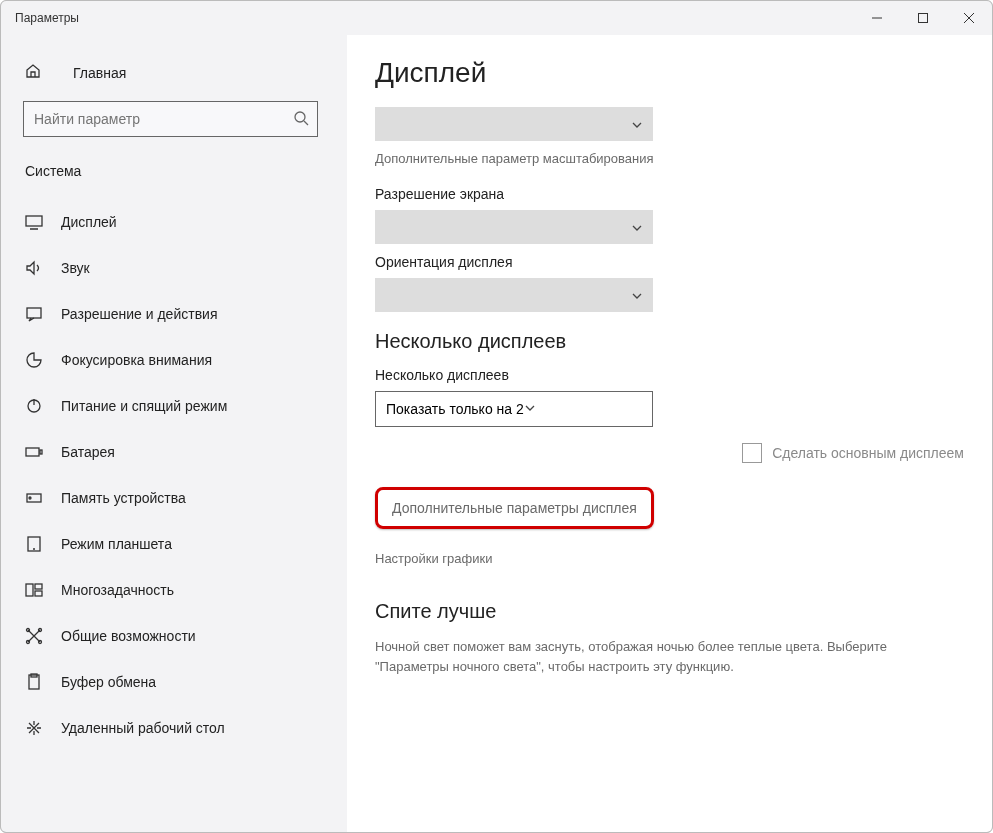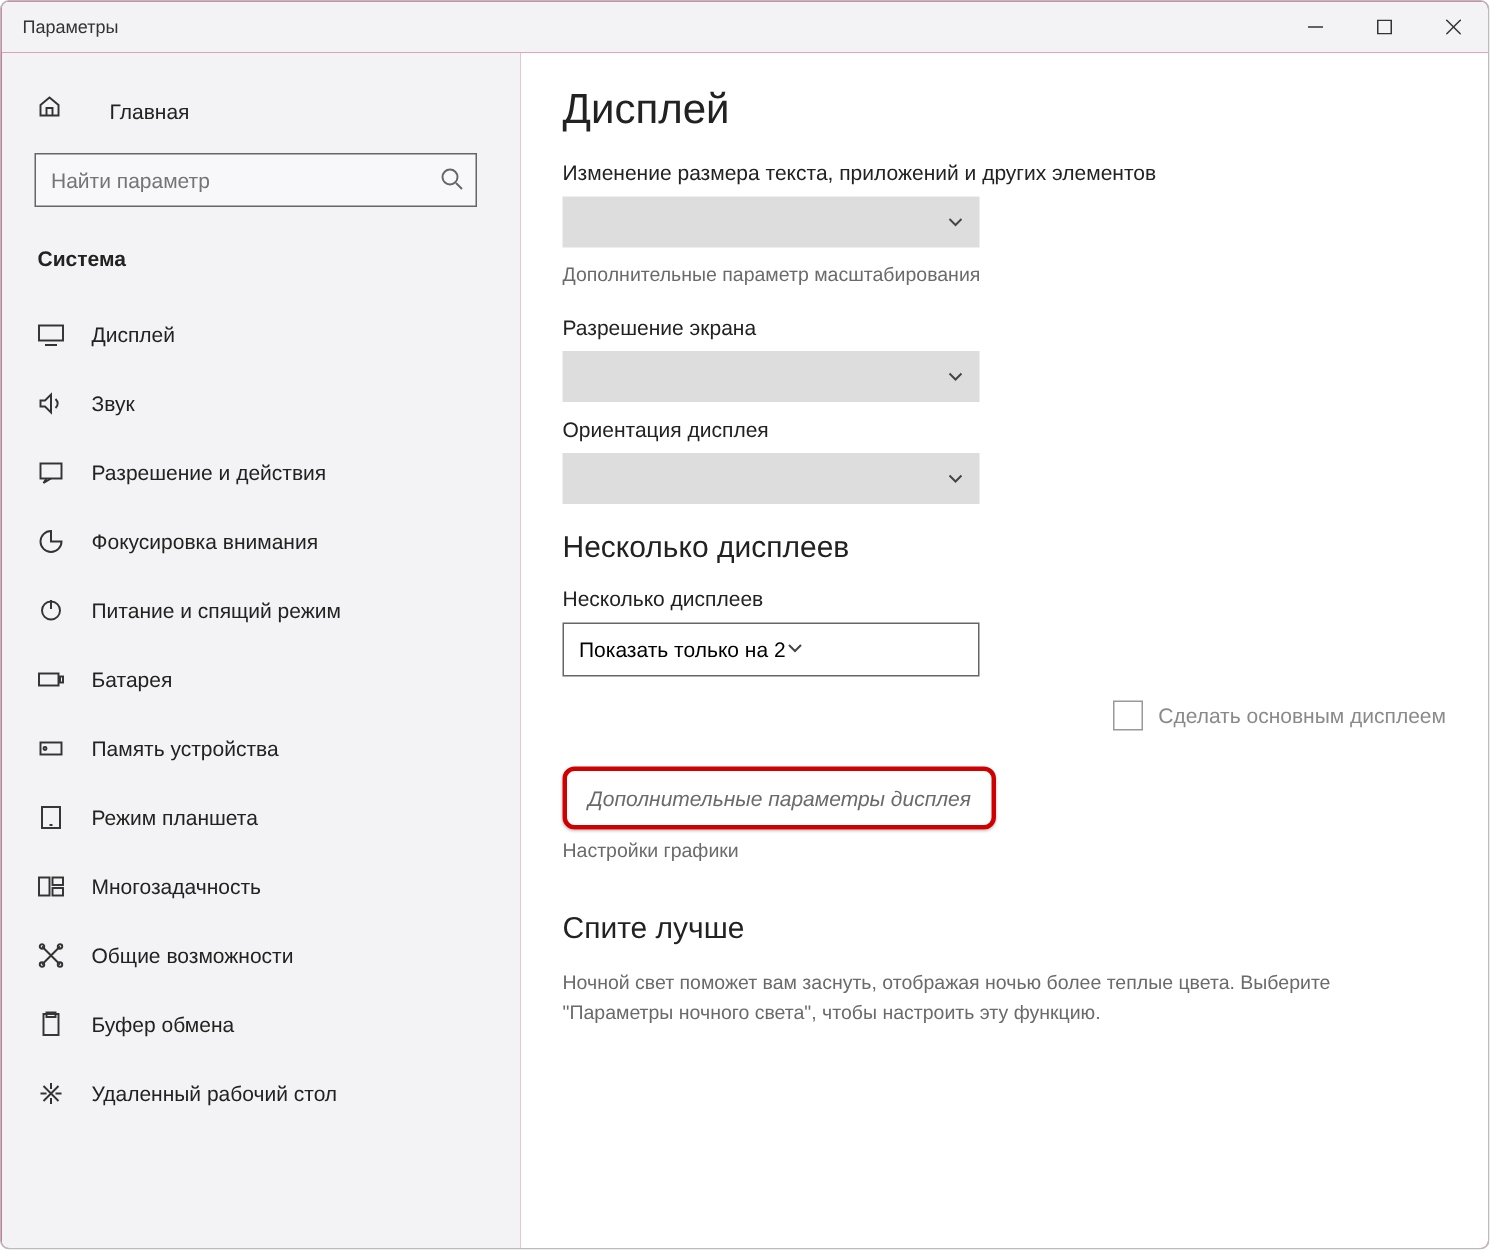--- a/index.html
+++ b/index.html
@@ -1,46 +1,46 @@
 <!DOCTYPE html>
 <html><head>
 <meta charset="utf-8">
 <style>
 * { box-sizing: border-box; margin: 0; padding: 0; font-family: "Segoe UI", Arial, sans-serif; }
 body { background: #fff; width: 993px; height: 833px; overflow: hidden; position: relative; }
-.window { width: 993px; height: 833px; border: 1px solid #bbb; background: #be185d; display: flex; flex-direction: column; border-radius: 6px; overflow: hidden; }
+.window { width: 993px; height: 833px; border: 1px solid #bbb; background: #a3a3a3; display: flex; flex-direction: column; border-radius: 6px; overflow: hidden; }
 .titlebar { height: 34px; display: flex; align-items: center; justify-content: space-between; background: #f3f3f5; border-bottom: 0; }
 .titlebar .title { font-size: 12px; color: #333; padding-left: 14px; }
 .titlebar .controls { display: flex; }
 .titlebar .controls .ctl { width: 46px; height: 32px; display: flex; align-items: center; justify-content: center; color: #333; }
 .titlebar .controls .ctl svg { width: 10px; height: 10px; }
 .body { flex: 1; display: flex; overflow: hidden; }
 .sidebar { width: 346px; background: #f3f3f5; padding: 18px 22px 0 22px; }
 .home { display: flex; align-items: center; gap: 32px; padding: 10px 0 18px 2px; cursor: pointer; }
 .home .label { font-size: 14px; color: #222; }
 .home svg { width: 16px; height: 16px; }
 .searchwrap { position: relative; width: 295px; height: 36px; border: 1px solid #666; background: #f8f8fa; display: flex; margin-bottom: 26px; }
 .searchwrap input { border: none; outline: none; background: transparent; width: 100%; padding: 0 36px 0 10px; font-size: 14px; color: #555; }
 .searchwrap .sicon { position: absolute; right: 8px; top: 8px; color: #555; }
-.category { font-size: 14px; font-weight: 700; color: #222; margin: 16px 0 20px 2px; }
+.category { font-size: 14px; font-weight: 400; color: #222; margin: 16px 0 20px 2px; }
 .navlist { list-style: none; }
 .navlist li { display: flex; align-items: center; gap: 18px; height: 46px; padding-left: 2px; cursor: pointer; font-size: 14px; color: #222; }
 .navlist li .icon { width: 18px; height: 18px; display: flex; align-items: center; justify-content: center; color: #333; }
 .main { flex: 1; padding: 22px 28px; overflow: auto; background: #fff; }
 .main h1 { font-size: 28px; font-weight: 500; color: #222; margin-bottom: 18px; }
 .fieldlabel { font-size: 14px; color: #222; margin: 6px 0 8px 0; }
 .dropdown { width: 278px; height: 34px; background: #ddd; position: relative; margin-bottom: 10px; border: 0; display: flex; align-items: center; padding: 0 10px; cursor: pointer; }
 .dropdown .chev { position: absolute; right: 10px; top: 10px; color: #444; }
 .linktext { font-size: 13px; color: #6a6a6a; margin: 6px 0 20px 0; cursor: pointer; }
 .subhead { font-size: 20px; font-weight: 500; color: #222; margin: 18px 0 14px 0; }
 .dropdown2 { width: 278px; height: 36px; border: 1px solid #666; background: #fff; display: flex; align-items: center; padding: 10px 10px; font-size: 14px; position: relative; margin-bottom: 16px; cursor: pointer; }
 .chk { display: flex; align-items: center; gap: 10px; margin-bottom: 24px; justify-content: flex-end; }
 .chk .box { width: 20px; height: 20px; border: 1px solid #999; background: #fff; }
 .chk .lbl { font-size: 14px; color: #8a8a8a; }
-.highlighted { display: inline-block; border: 3px solid #d00000; border-radius: 8px; padding: 10px 14px; font-size: 14px; color: #6a6a6a; box-shadow: 0 1px 2px rgba(0,0,0,0.25); cursor: pointer; font-style: italic; }
+.highlighted { display: inline-block; border: 3px solid #d00000; border-radius: 8px; padding: 10px 14px; font-size: 14px; color: #6a6a6a; margin-bottom: 16px; box-shadow: 0 1px 2px rgba(0,0,0,0.25); cursor: pointer; }
 .paragraph { font-size: 13px; color: #6a6a6a; line-height: 1.5; max-width: 560px; }
 </style>
 </head>
 <body>
 
 <div class="window">
   <div class="titlebar">
     <div class="title">Параметры</div>
     <div class="controls">
       <div class="ctl">
@@ -189,21 +189,20 @@
               </svg>
             </span>
           <span>Удаленный рабочий стол</span>
         </li>
       </ul>
     </div>
 
     <div class="main">
       <h1>Дисплей</h1>
 
-      <div class="fieldlabel">Изменение размера текста, приложений и других элементов</div>
       <div class="dropdown">
         <span class="chev"><svg width="12" height="12" viewBox="0 0 12 12" fill="none" stroke="#444" stroke-width="1.3">
               <path d="M2 4 L6 8 L10 4"></path>
             </svg></span>
       </div>
       <div class="linktext">Дополнительные параметр масштабирования</div>
 
       <div class="fieldlabel">Разрешение экрана</div>
       <div class="dropdown">
         <span class="chev"><svg width="12" height="12" viewBox="0 0 12 12" fill="none" stroke="#444" stroke-width="1.3">

